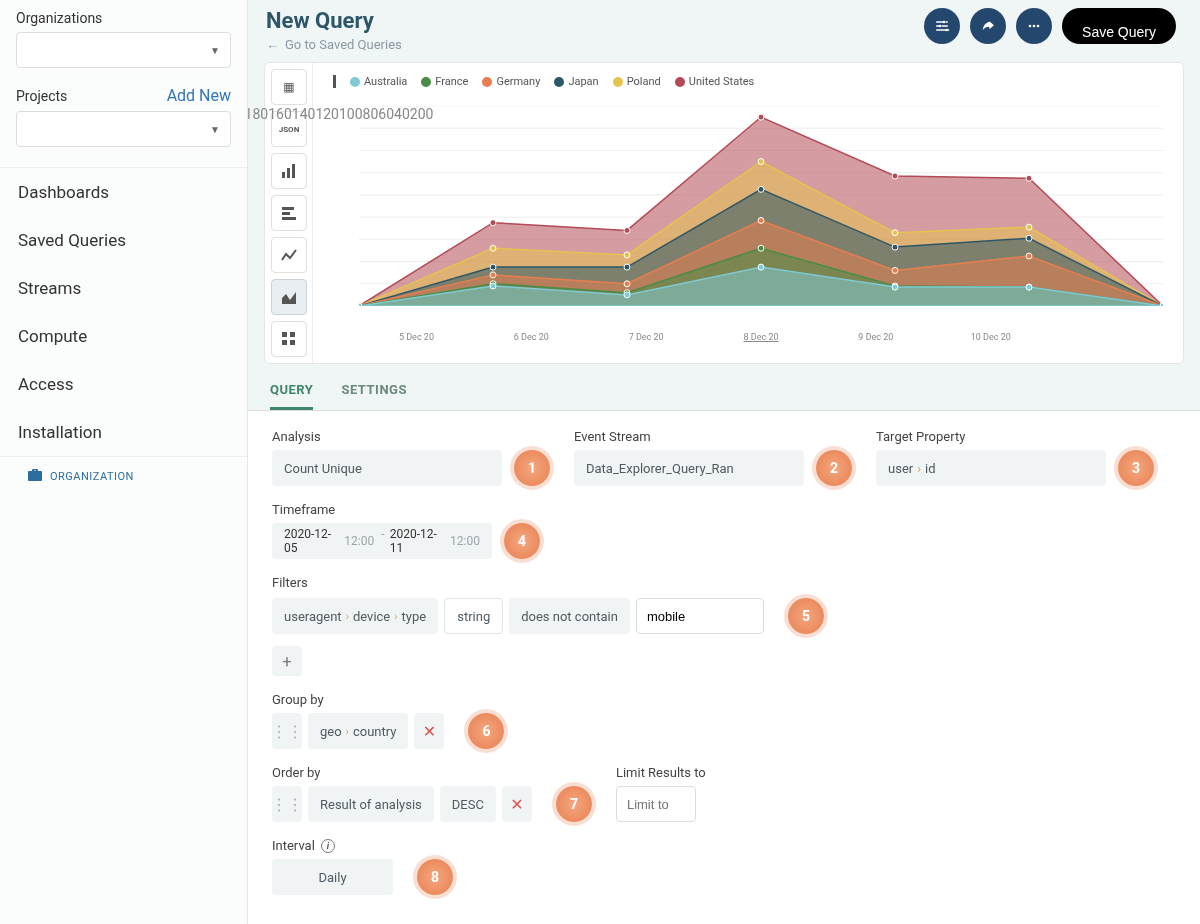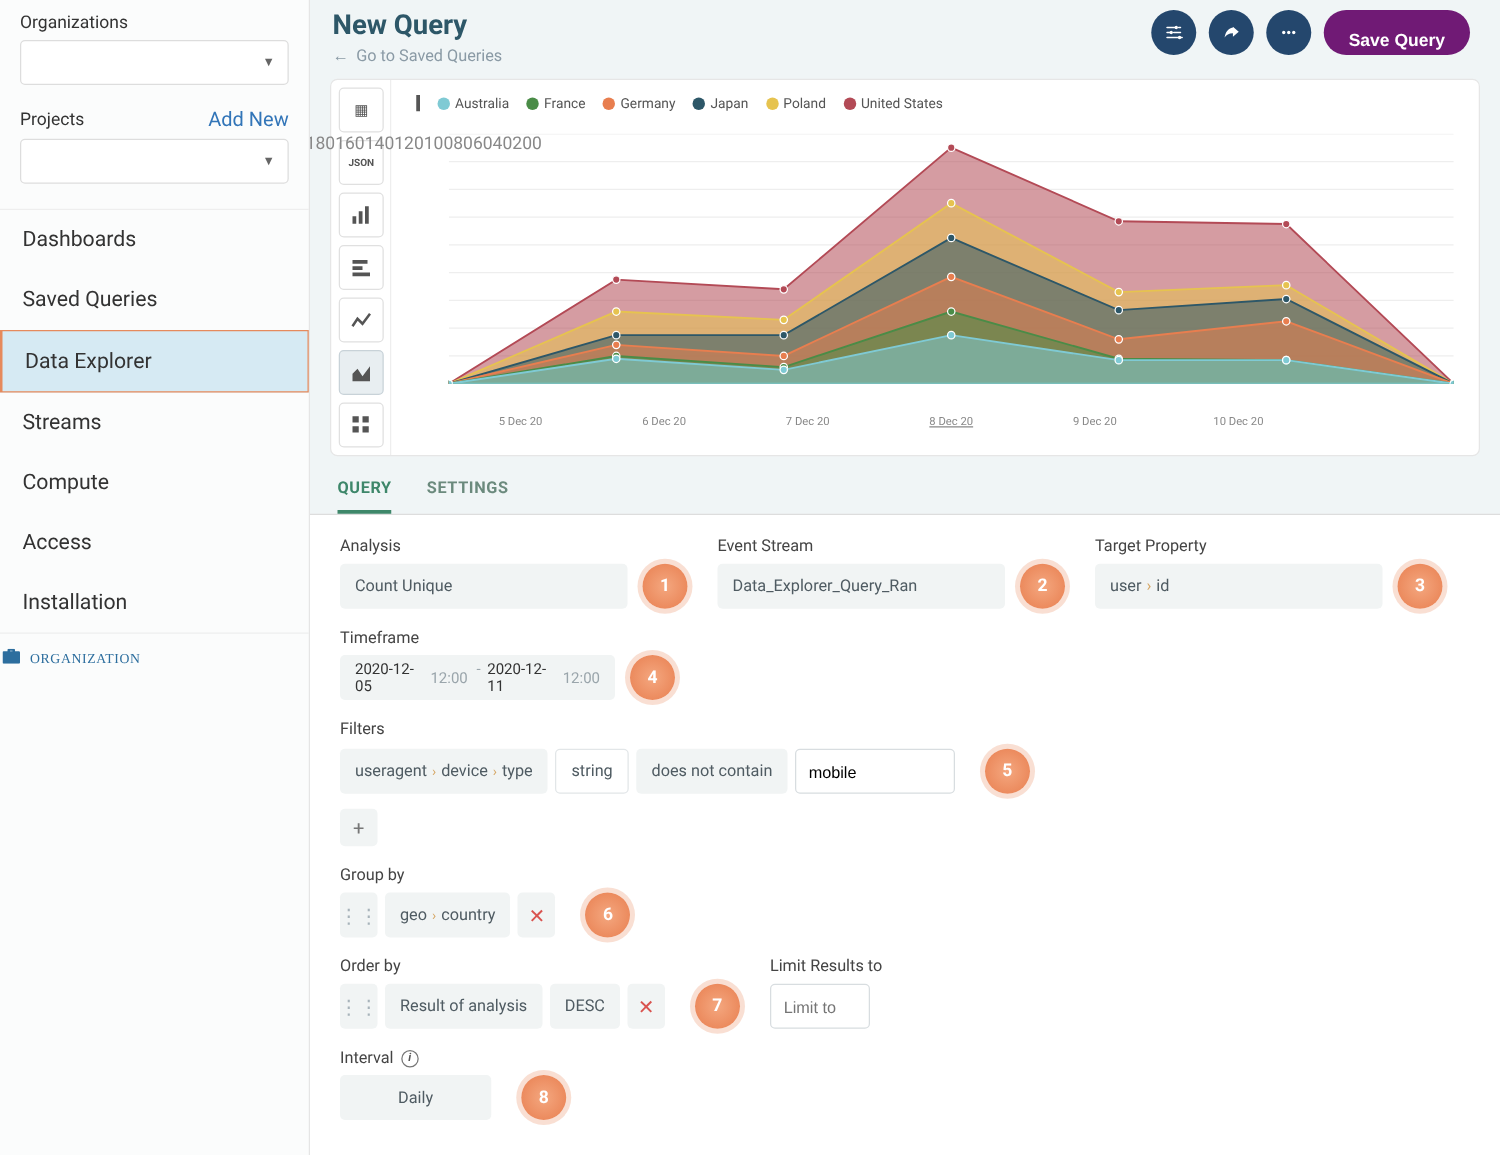--- a/index.html
+++ b/index.html
@@ -12,34 +12,34 @@
 .side-block { padding: 10px 16px 0 16px; }
 .side-label { font-size: 14px; color: #333; margin-bottom: 6px; display: flex; justify-content: space-between; align-items: center; }
 .side-addnew { color: #3275b8; font-size: 16px; cursor: pointer; }
 .side-select { width: 100%; height: 36px; background: #fff; border: 1px solid #ddd; border-radius: 4px; display: flex; align-items: center; justify-content: flex-end; padding: 0 10px; color: #777; cursor: pointer; }
 .side-select-caret { font-size: 10px; color: #666; }
 
 .nav { margin-top: 20px; border-top: 1px solid #eee; }
 .nav-item { padding: 14px 18px; font-size: 17px; color: #333; cursor: pointer; }
 .nav-item.active { background: #d6eaf3; border: 1px solid #e68a5c; border-left: 2px solid #e68a5c; color: #333; }
 
-.org-footer { border-top: 1px solid #eee; padding: 12px 2px; font-size: 11px; letter-spacing: 0.5px; color: #2d6e9e; display: flex; align-items: center; gap: 8px; font-family: Liberation Serif, serif; }
+.org-footer { border-top: 1px solid #eee; padding: 12px 28px; font-size: 11px; letter-spacing: 0.5px; color: #2d6e9e; display: flex; align-items: center; gap: 8px; }
 .org-footer .icon { color: #2d6e9e; }
 
 
 .main { flex: 1; display: flex; flex-direction: column; overflow-y: auto; }
 
 .header { display: flex; justify-content: space-between; align-items: flex-start; padding: 8px 24px 10px 18px; }
 .header-left h1 { font-size: 22px; font-weight: 700; color: #2d5768; }
 .back-link { color: #8a9aa5; font-size: 13px; margin-top: 4px; display: flex; align-items: center; gap: 6px; cursor: pointer; }
 
 .header-actions { display: flex; gap: 10px; align-items: center; }
 .icon-btn { width: 36px; height: 36px; border-radius: 50%; background: #24476d; color: #fff; display: flex; align-items: center; justify-content: center; cursor: pointer; border: none; }
 .icon-btn svg { width: 16px; height: 16px; fill: #fff; }
-.pill-btn { height: 36px; padding: 16px 20px; background: #701a75; color: #fff; border: none; border-radius: 18px; font-size: 14px; font-weight: 700; cursor: pointer; }
+.pill-btn { height: 36px; padding: 16px 20px; background: #000000; color: #fff; border: none; border-radius: 18px; font-size: 14px; font-weight: 400; cursor: pointer; }
 
 
 .chart-card { background: #fff; border-radius: 6px; margin: 0 16px; display: flex; border: 1px solid #e6e6e6; }
 .chart-tools { width: 48px; border-right: 1px solid #eee; display: flex; flex-direction: column; padding: 6px; gap: 6px; }
 .tool-btn { width: 36px; height: 36px; border: 1px solid #e0e0e0; border-radius: 4px; display: flex; align-items: center; justify-content: center; color: #555; cursor: pointer; background:#fff; font-size:12px; }
 .tool-btn.active { background: #e8eef1; border-color: #c8d2d8; }
 
 .chart-area { flex: 1; padding: 12px 20px 18px 12px; }
 .legend { border-left: 3px solid #555; padding-left: 14px; margin-bottom: 18px; margin-left: 8px; font-size: 11px; color: #555; display: flex; gap: 14px; align-items: center; }
 .legend .dot { width: 10px; height: 10px; border-radius: 50%; display: inline-block; margin-right: 4px; vertical-align: middle; }
@@ -99,21 +99,20 @@
         <span class="side-addnew">Add New</span>
       </div>
       <div class="side-select">
         <span class="side-select-caret">▼</span>
       </div>
     </div>
 
     <nav class="nav">
       <div class="nav-item">Dashboards</div>
       <div class="nav-item">Saved Queries</div>
-      <div class="nav-item active">Data Explorer</div>
       <div class="nav-item">Streams</div>
       <div class="nav-item">Compute</div>
       <div class="nav-item">Access</div>
       <div class="nav-item">Installation</div>
     </nav>
 
     <div class="org-footer">
       <span class="icon">
         <svg width="14" height="12" viewBox="0 0 14 12">
             <path fill="currentColor" d="M5 0h4a1 1 0 0 1 1 1v1h3a1 1 0 0 1 1 1v8a1 1 0 0 1-1 1H1a1 1 0 0 1-1-1V3a1 1 0 0 1 1-1h3V1a1 1 0 0 1 1-1zm1 2h2V1.5H6V2z"></path>

